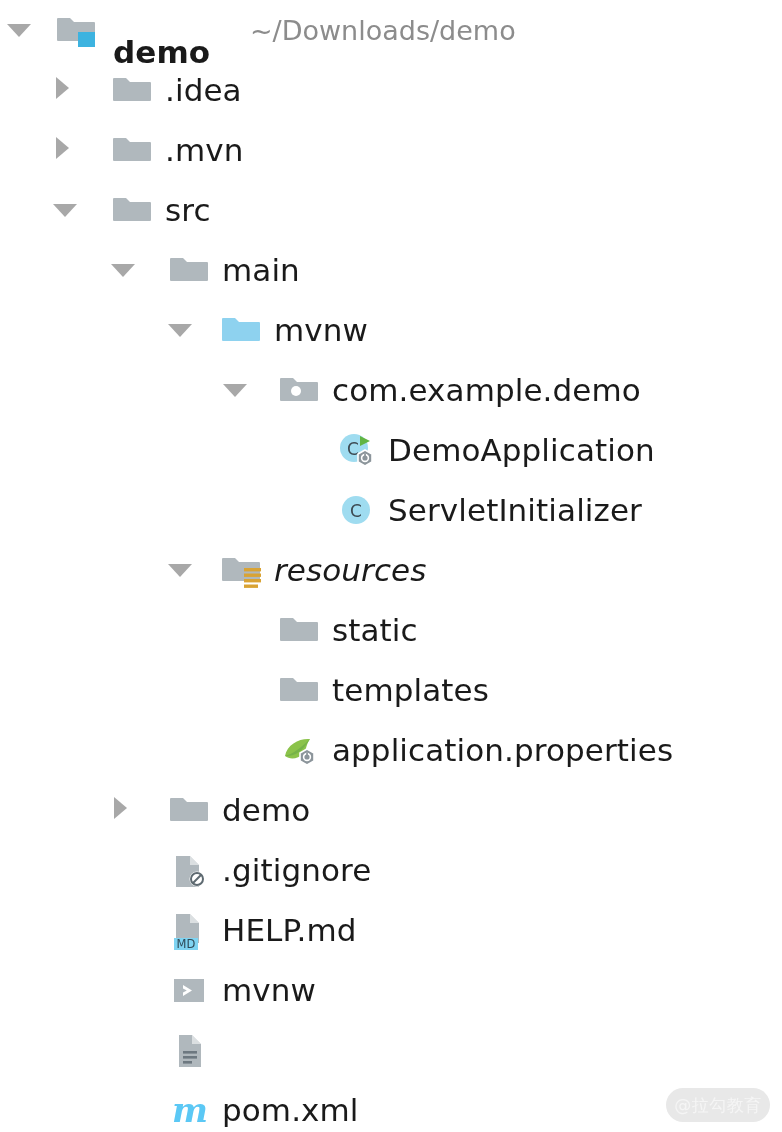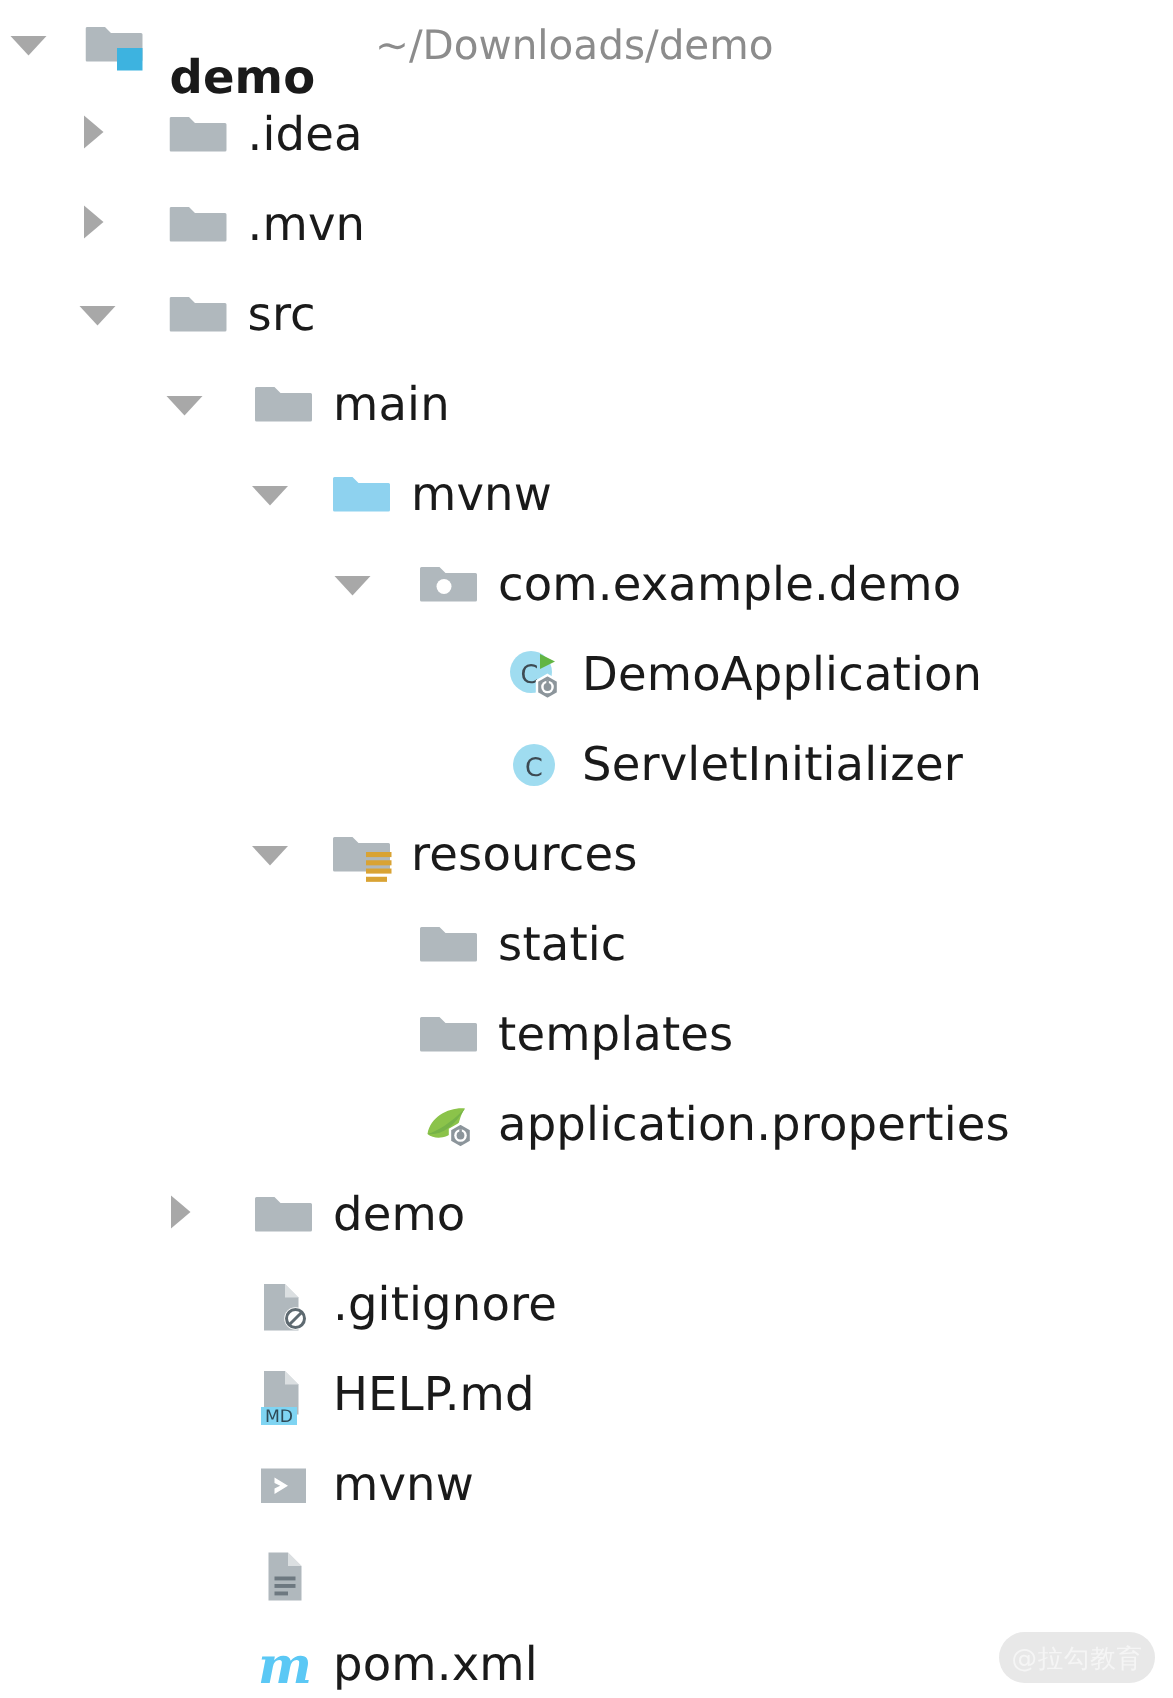--- a/index.html
+++ b/index.html
@@ -194,21 +194,21 @@
       <div class="arrow down" style="position: absolute; left: 165px;"></div>
       <span class="icon" style="position: absolute; left: 222px; top: 10px;">
         <svg width="44" height="44" viewBox="0 0 44 44">
           <path d="M1 8 h12 l4 4 h20 a1 1 0 0 1 1 1 v17 a1 1 0 0 1 -1 1 h-36 a1 1 0 0 1 -1 -1 v-21 a1 1 0 0 1 1 -1 z" fill="#b0b8bd"></path>
           <rect x="22" y="18" width="17" height="3.4" fill="#d9a334"></rect>
           <rect x="22" y="23.5" width="17" height="3.4" fill="#d9a334"></rect>
           <rect x="22" y="29" width="17" height="3.4" fill="#d9a334"></rect>
           <rect x="22" y="34.5" width="14" height="3.4" fill="#d9a334"></rect>
         </svg>
       </span>
-      <span class="label" style="position: absolute; left: 266px;">resources</span>
+      <span class="label" style="position: absolute; left: 266px; font-style: italic;">resources</span>
     </div>
     <div class="row" style="position: relative;">
       <div class="arrow none" style="position: absolute; left: 220px;"></div>
       <span class="icon" style="position: absolute; left: 280px; top: 10px;">
         <svg width="40" height="40" viewBox="0 0 40 40">
           <path d="M1 8 h12 l4 4 h20 a1 1 0 0 1 1 1 v17 a1 1 0 0 1 -1 1 h-36 a1 1 0 0 1 -1 -1 v-21 a1 1 0 0 1 1 -1 z" fill="#b0b8bd"></path>
         </svg>
       </span>
       <span class="label" style="position: absolute; left: 324px;">static</span>
     </div>

